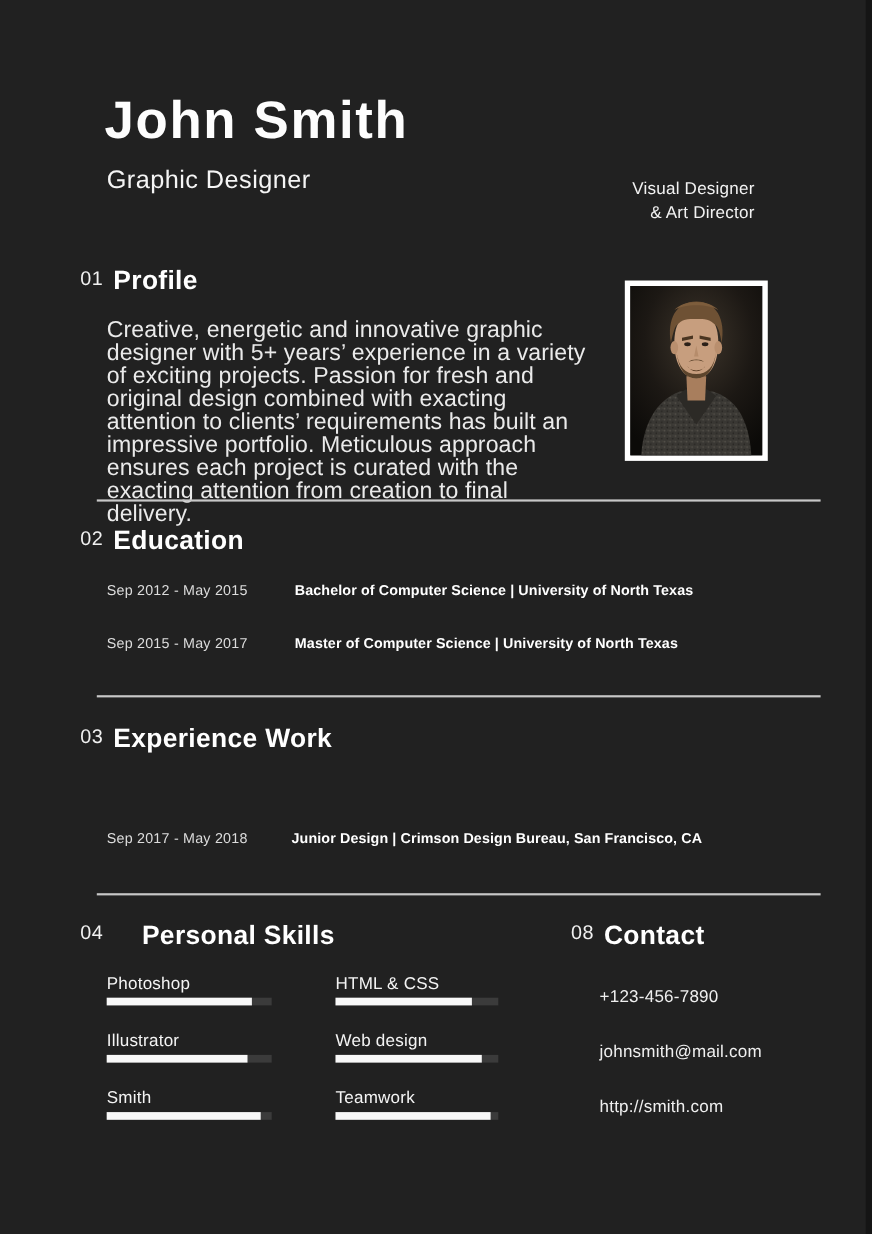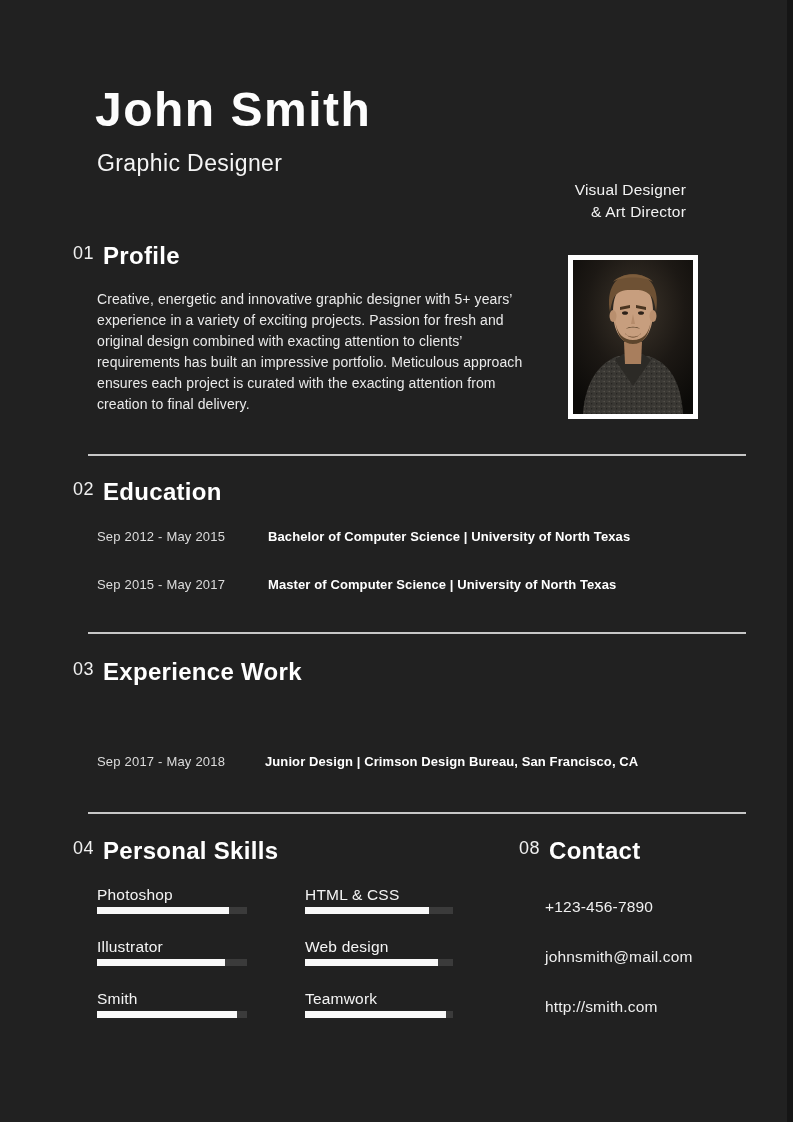--- a/index.html
+++ b/index.html
@@ -16,32 +16,32 @@
   .name{
     left:95px;top:82px;
     font-size:48px;font-weight:700;letter-spacing:1.5px;
     color:#fdfdfd;white-space:nowrap;
   }
   .role{
     left:97px;top:150px;
     font-size:23px;font-weight:400;letter-spacing:.4px;color:#f5f5f5;
   }
   .tagline{
-    top:179px;right:101px;
+    top:161px;right:101px;
     text-align:right;font-size:15.5px;line-height:21.5px;
     color:#f2f2f2;letter-spacing:.2px;
   }
   
   .sec-head{display:flex;align-items:flex-start;}
   .sec-num{font-size:18px;font-weight:400;color:#f0f0f0;margin-top:1px;letter-spacing:.5px;}
   .sec-title{font-size:24px;font-weight:700;margin:0 0 0 9px;letter-spacing:.3px;color:#ffffff;}
   
   .profile-text{
     left:97px;top:289px;width:441px;
-    font-size:14px;line-height:21px;color:#eaeaea;letter-spacing:.1px;
+    font-size:21px;line-height:21px;color:#eaeaea;letter-spacing:.1px;
   }
   .photo-frame{
     left:568px;top:255px;width:120px;height:154px;
     background:#0d0c0a;border:5px solid #ffffff;
   }
   .photo-frame svg{display:block;width:100%;height:100%;}
   
   .divider{left:88px;width:658px;height:2px;background:#c7c7c7;}
   
   .row{left:97px;display:flex;font-size:13px;white-space:nowrap;}
@@ -144,21 +144,21 @@
     <span class="sec-num">03</span>
     <h2 class="sec-title">Experience Work</h2>
   </div>
   <div class="abs row row2" style="top:706px;margin-top:48px;">
     <span class="row-date">Sep 2017 - May 2018</span>
     <span class="row-detail">Junior Design | Crimson Design Bureau, San Francisco, CA</span>
   </div>
 
   <div class="abs divider" style="top:812px;"></div>
 
-  <div class="abs sec-head" style="left:73px;top:837px;">
+  <div class="abs sec-head" style="left:73px;top:837px;gap:26px;">
     <span class="sec-num">04</span>
     <h2 class="sec-title">Personal Skills</h2>
   </div>
 
   <div class="abs sec-head" style="left:519px;top:837px;">
     <span class="sec-num">08</span>
     <h2 class="sec-title">Contact</h2>
   </div>
 
   <div class="abs skills-grid">

